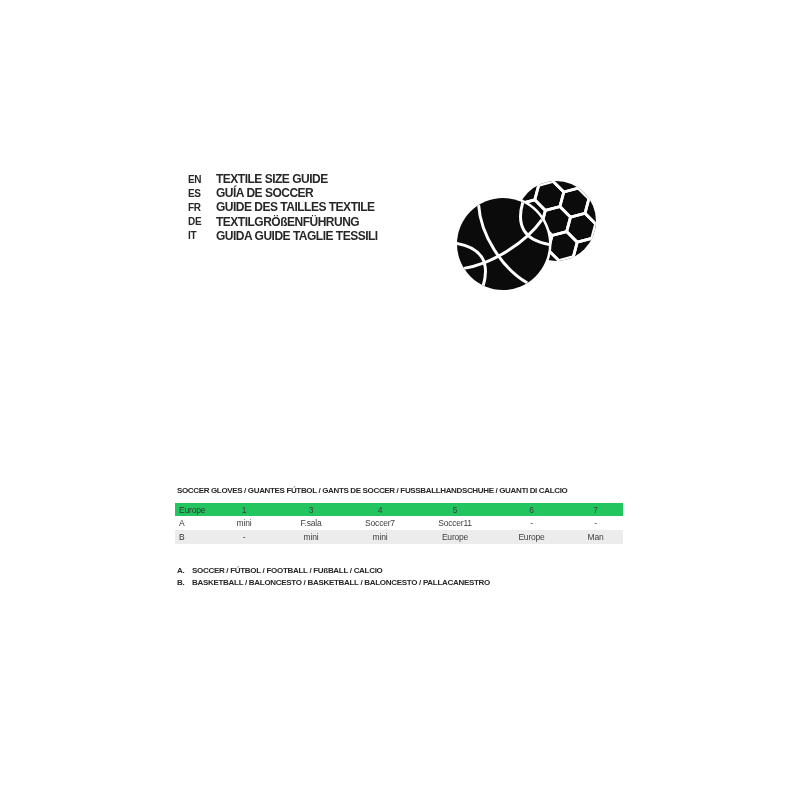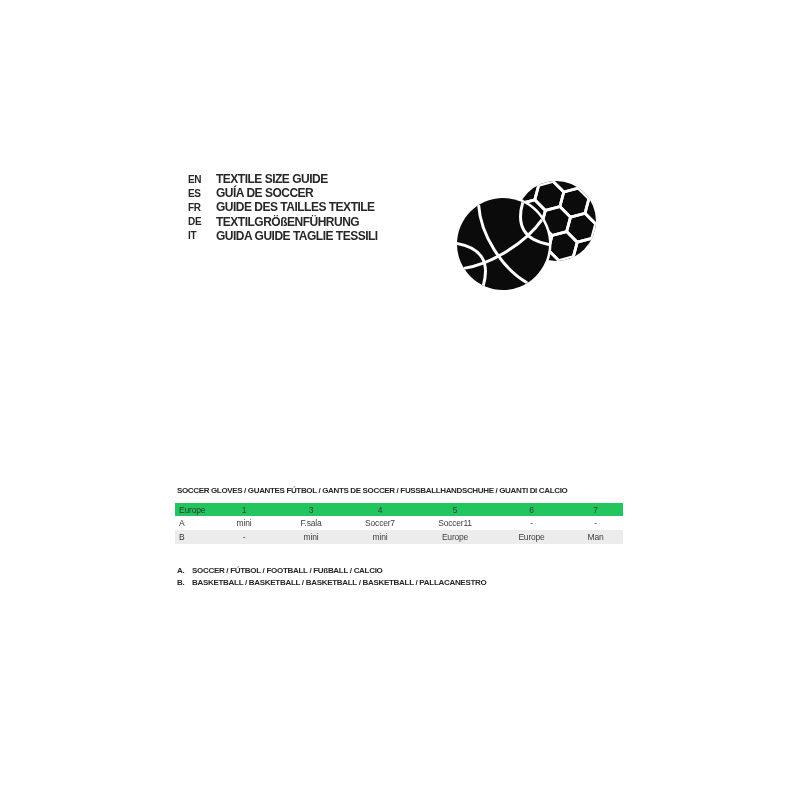--- a/index.html
+++ b/index.html
@@ -211,17 +211,17 @@
     </div>
   </div>
 
   <div class="footnotes">
     <div class="footnote-line">
       <span class="footnote-label">A.</span>
       <span class="footnote-text">SOCCER / FÚTBOL / FOOTBALL / FUßBALL / CALCIO</span>
     </div>
     <div class="footnote-line">
       <span class="footnote-label">B.</span>
-      <span class="footnote-text">BASKETBALL / BASKETBALL / BASKETBALL / BASKETBALL / PALLACANESTRO</span>
+      <span class="footnote-text">BASKETBALL / BALONCESTO / BASKETBALL / BALONCESTO / PALLACANESTRO</span>
     </div>
   </div>
 
 </div>
 
 </body></html>

